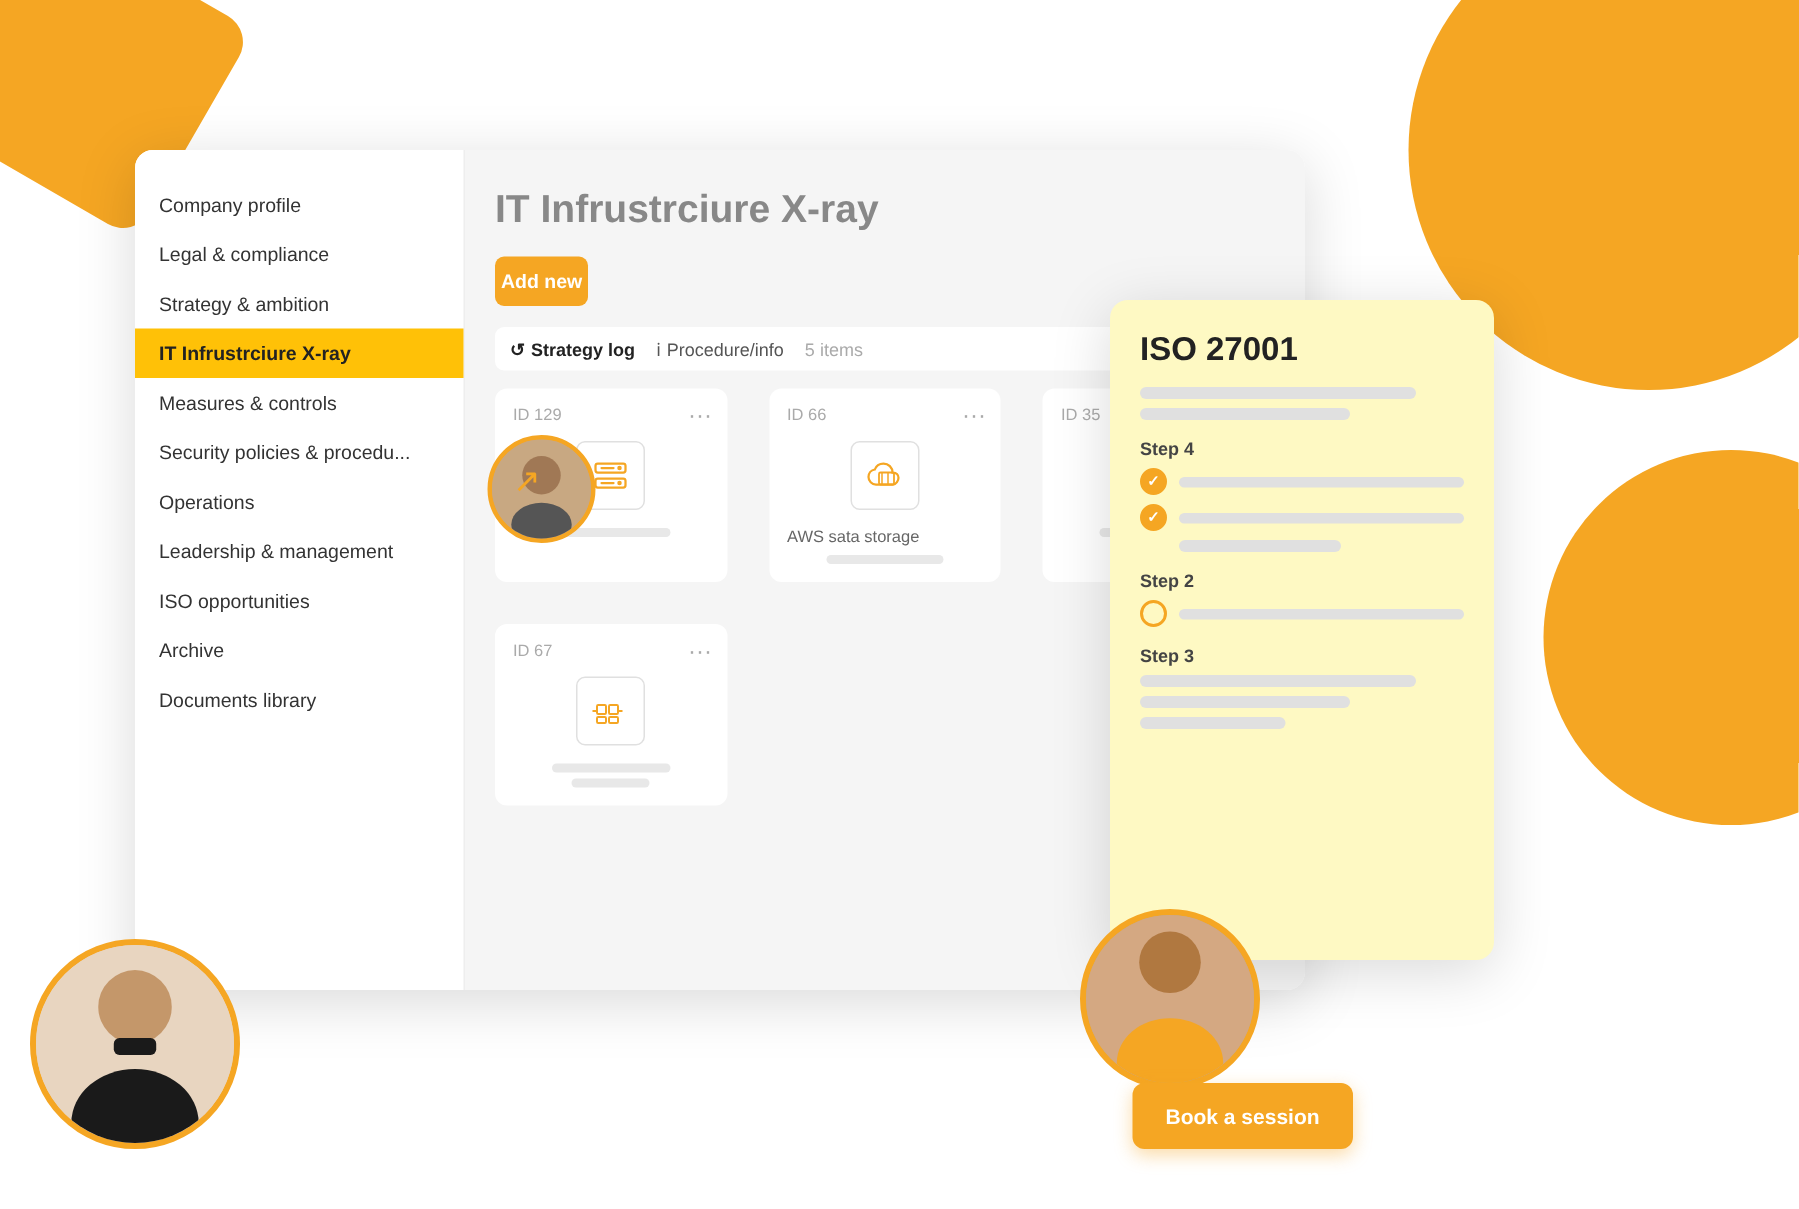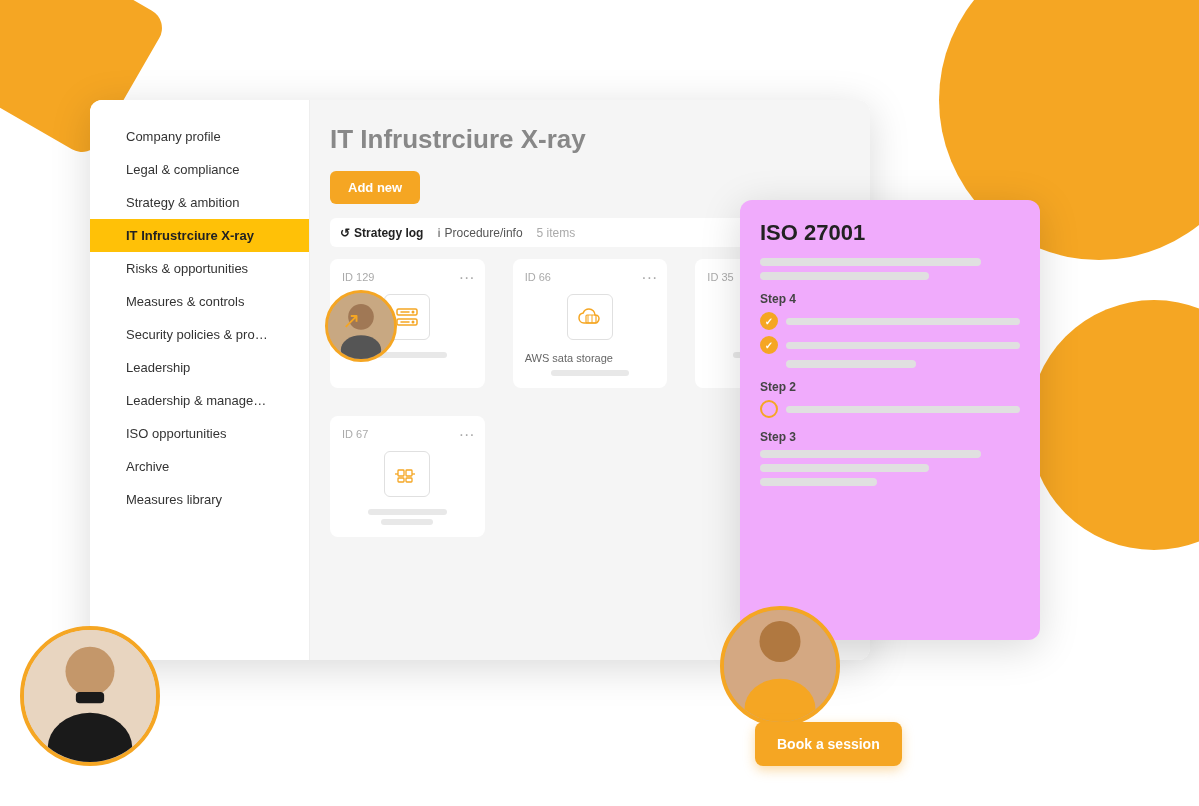--- a/index.html
+++ b/index.html
@@ -62,21 +62,21 @@
 
     
     .sidebar {
       width: 220px;
       background: #ffffff;
       border-right: 1px solid #eeeeee;
       padding: 20px 0;
       flex-shrink: 0;
     }
     .sidebar-item {
-      padding: 9px 36px;
+      padding: 9px 16px;
       font-size: 13px;
       color: #333333;
       cursor: pointer;
       white-space: nowrap;
       overflow: hidden;
       text-overflow: ellipsis;
     }
     .sidebar-item.active {
       background: #FFC107;
       font-weight: 600;
@@ -95,21 +95,21 @@
       font-size: 26px;
       font-weight: 700;
       color: #888;
       margin-bottom: 16px;
     }
 
     .add-new-btn {
       background: #F5A623;
       color: #fff;
       border: none;
-      padding: 9px 18px;
+      padding: 9px 4px;
       border-radius: 6px;
       font-size: 13px;
       font-weight: 600;
       cursor: pointer;
       margin-bottom: 14px;
     }
 
     
     .tabs-bar {
       display: flex;
@@ -219,23 +219,23 @@
       display: flex;
       align-items: center;
       justify-content: center;
     }
 
     
     .iso-panel {
       position: absolute;
       top: 200px;
       left: 740px;
-      width: 300px;
+      width: 256px;
       height: 440px;
-      background: #f0abfc;
+      background: #fef9c3;
       border-radius: 12px;
       box-shadow: 0 8px 40px rgba(0,0,0,0.15);
       padding: 20px;
       z-index: 15;
     }
     .iso-title {
       font-size: 22px;
       font-weight: 700;
       color: #222;
       margin-bottom: 12px;
@@ -361,28 +361,27 @@
 <div class="bg-shape-top-right"></div>
 <div class="bg-shape-right-middle"></div>
 
 <div class="app-window">
 
   <nav class="sidebar">
     <div class="sidebar-item">Company profile</div>
     <div class="sidebar-item">Legal &amp; compliance</div>
     <div class="sidebar-item">Strategy &amp; ambition</div>
     <div class="sidebar-item active">IT Infrustrciure X-ray</div>
-    <div class="sidebar-item">Risks &amp; opportunities</div>
     <div class="sidebar-item">Measures &amp; controls</div>
     <div class="sidebar-item">Security policies &amp; procedu...</div>
-    <div class="sidebar-item">Leadership</div>
+    <div class="sidebar-item">Operations</div>
     <div class="sidebar-item">Leadership &amp; management</div>
     <div class="sidebar-item">ISO opportunities</div>
     <div class="sidebar-item">Archive</div>
-    <div class="sidebar-item">Measures library</div>
+    <div class="sidebar-item">Documents library</div>
   </nav>
 
   <main class="main-content">
     <h1 class="page-title">IT Infrustrciure X-ray</h1>
 
     <button class="add-new-btn">Add new</button>
 
     
     <div class="tabs-bar">
       <div class="tab-item active">

